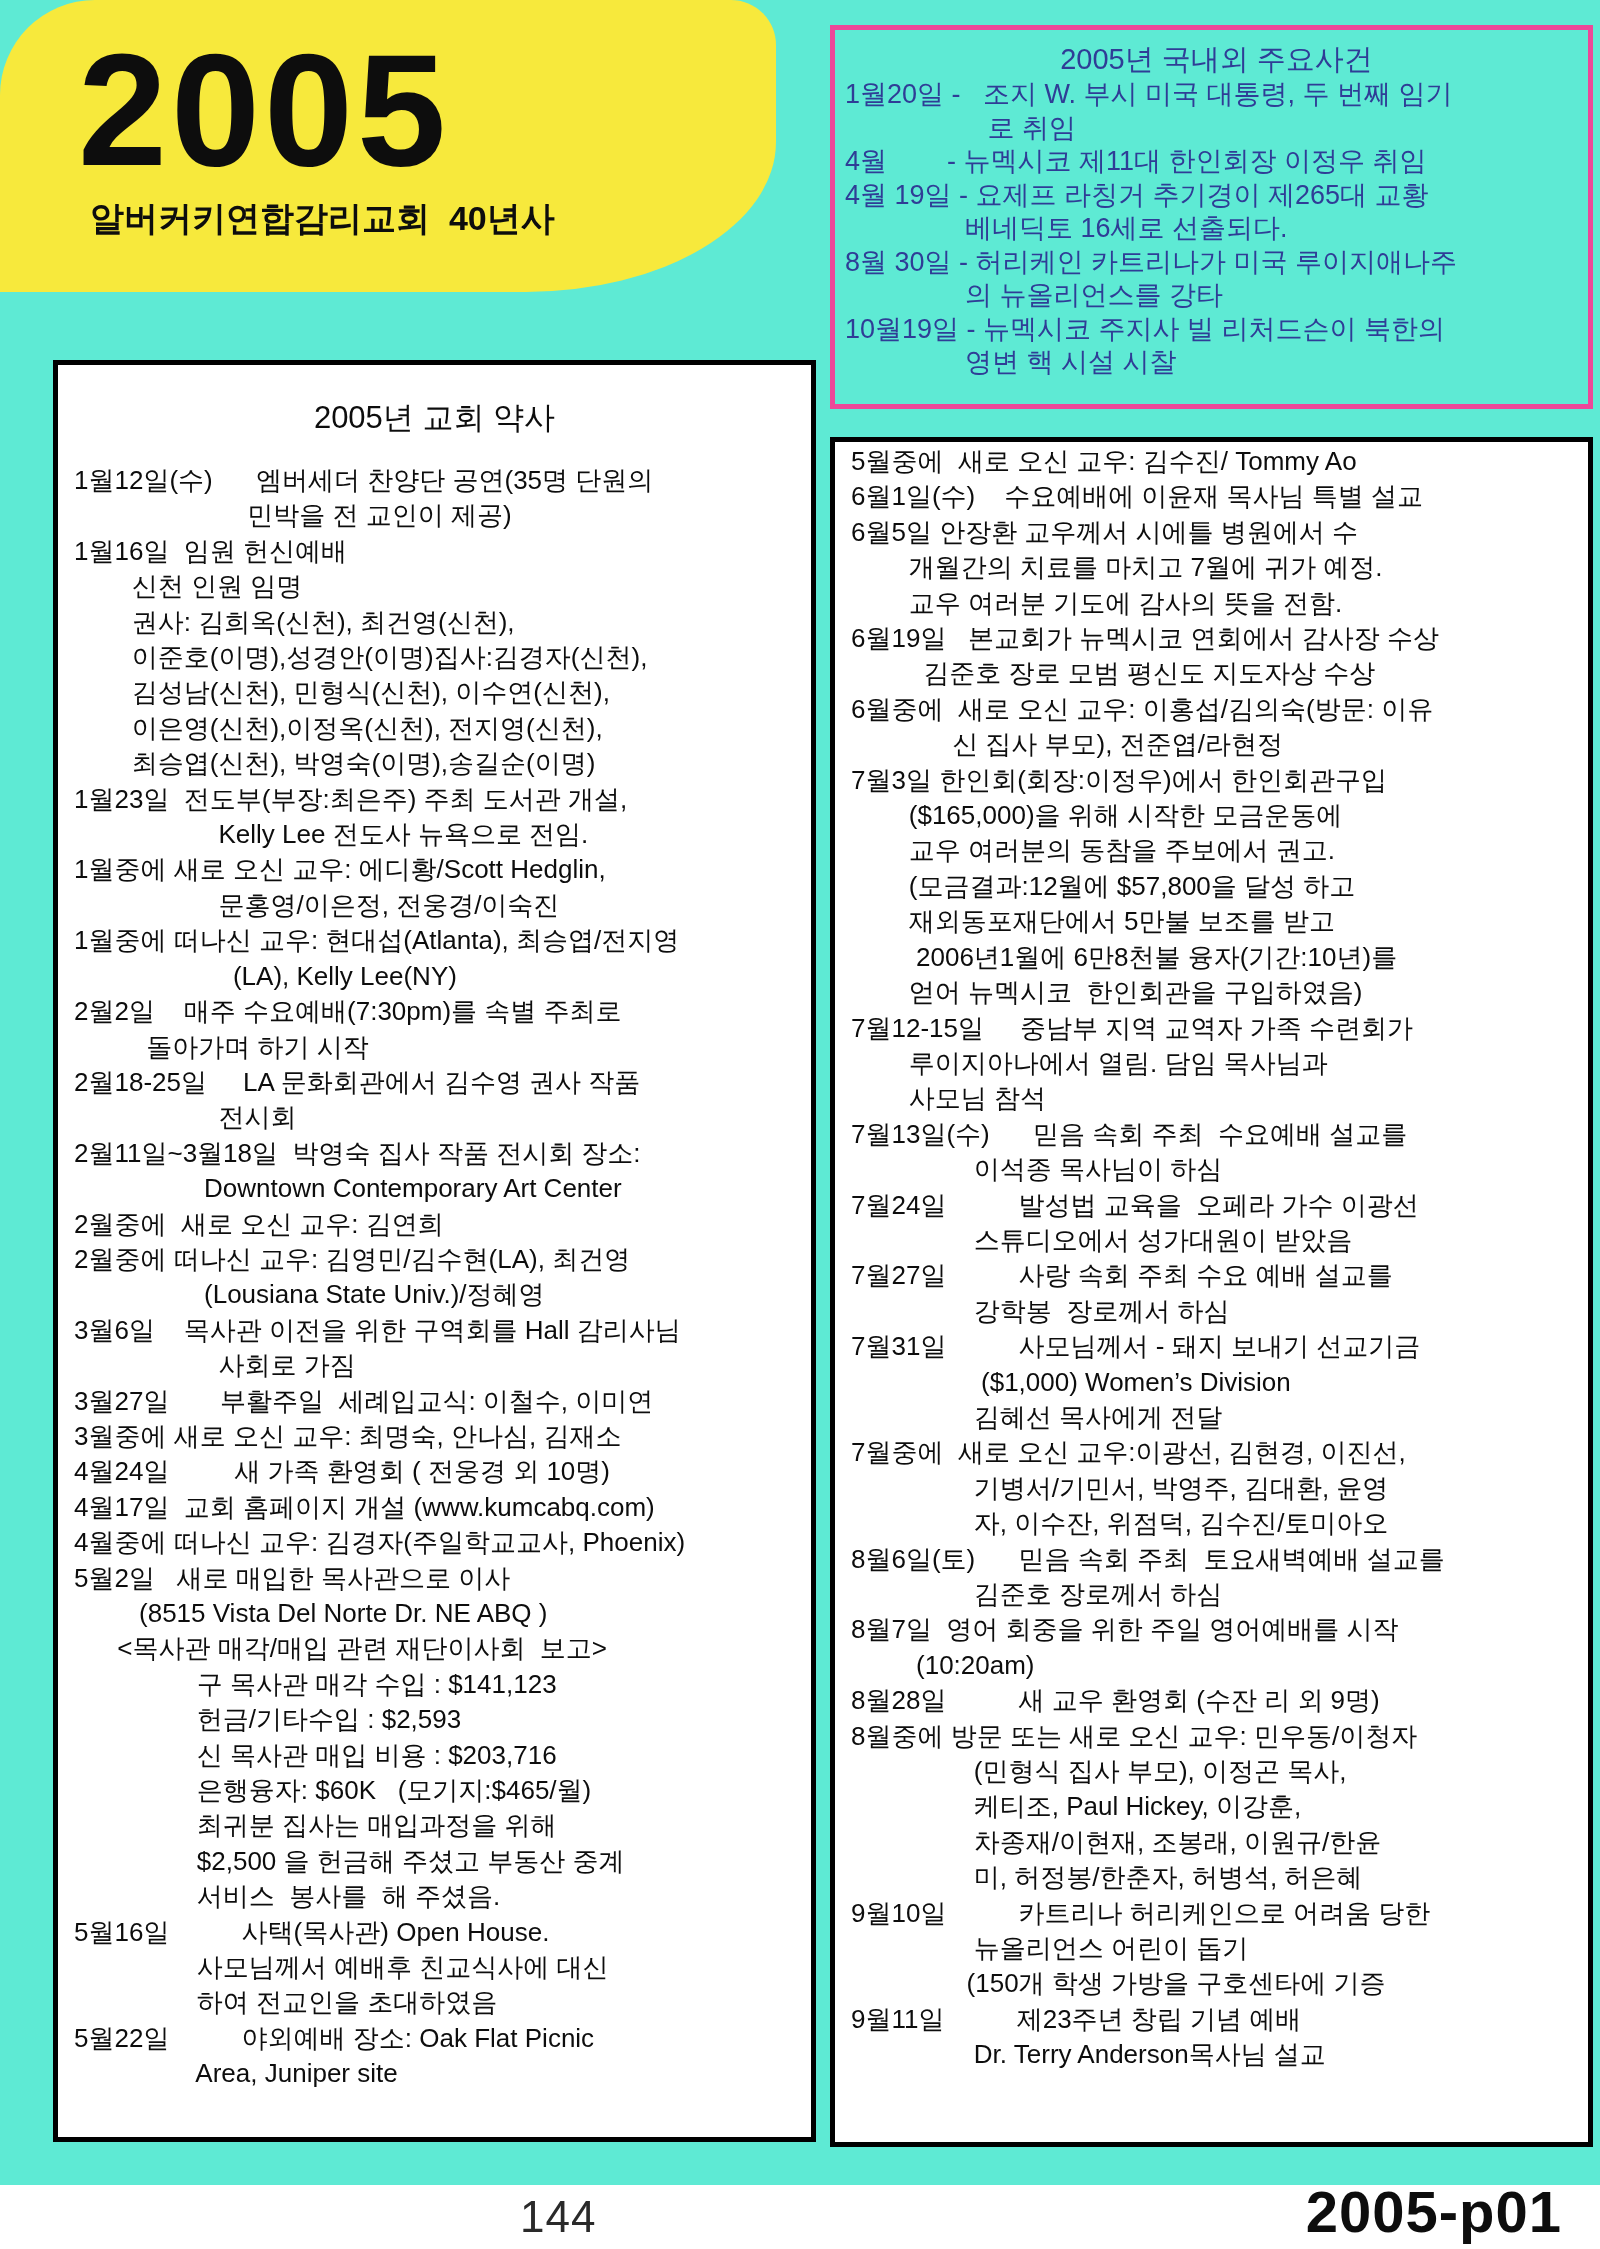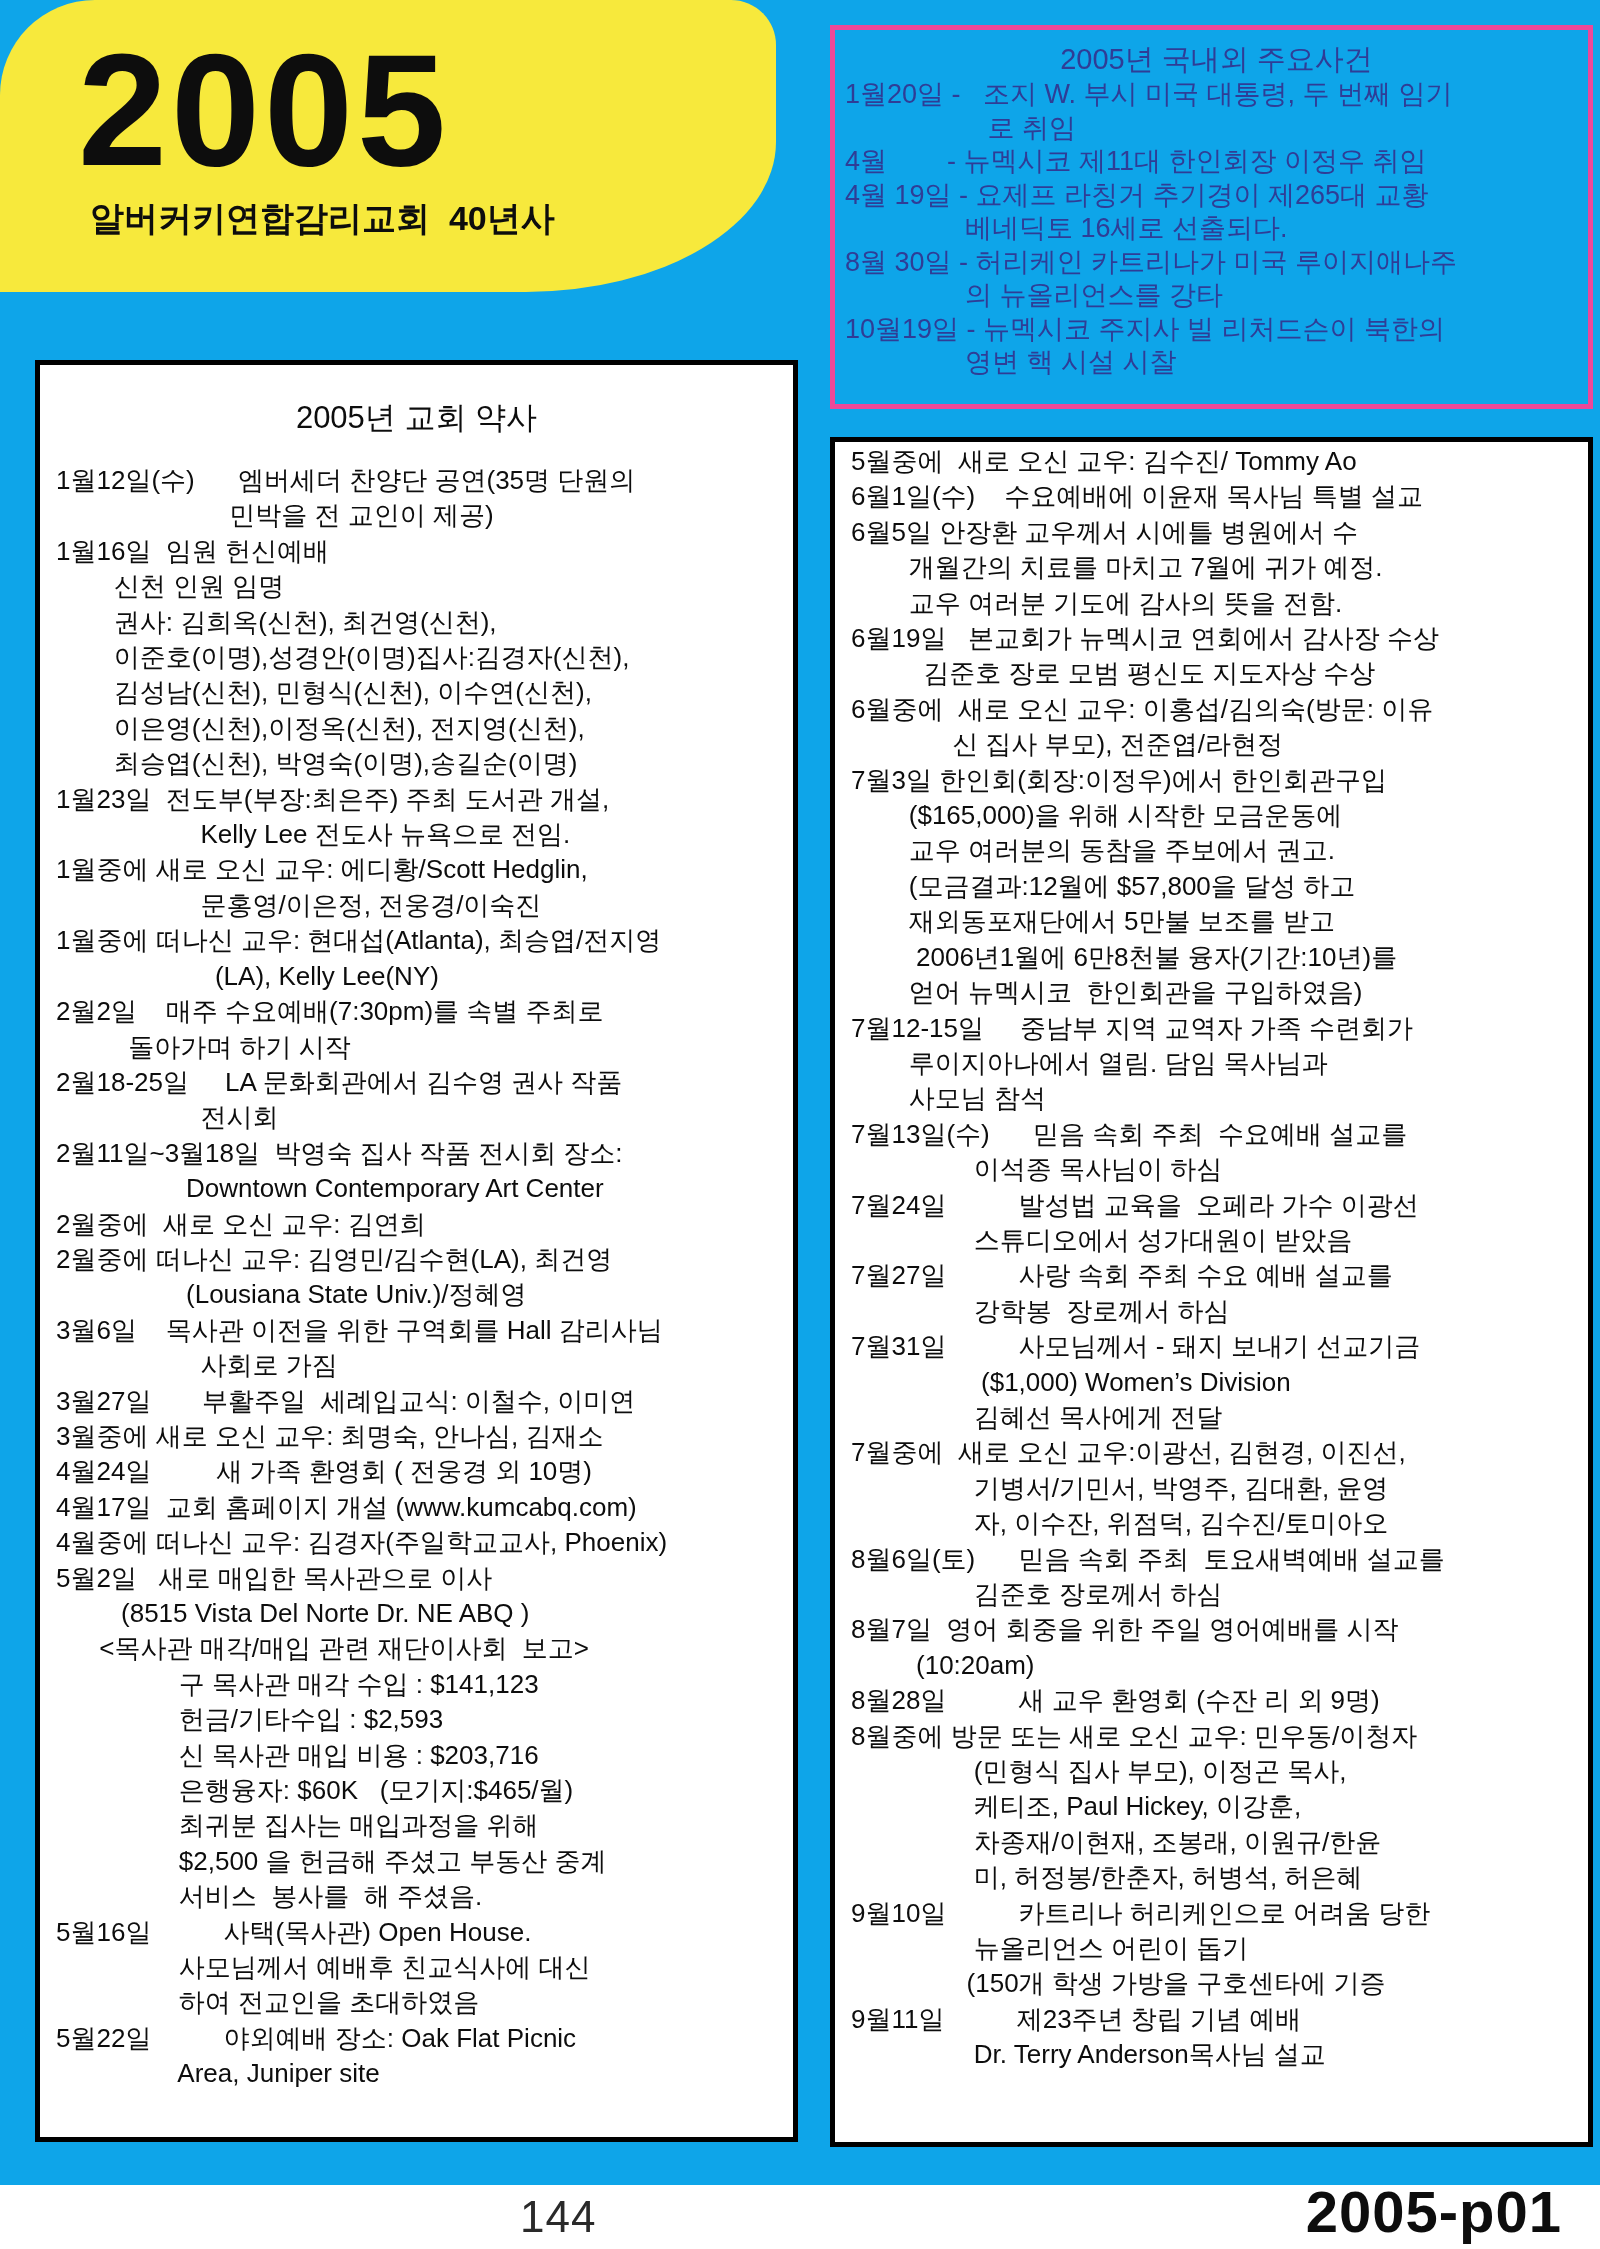--- a/index.html
+++ b/index.html
@@ -1,19 +1,19 @@
 <!DOCTYPE html>
 <html><head>
 <meta charset="utf-8">
 <style>
   html,body{margin:0;padding:0;}
   .page{
     position:relative;
     width:1600px;height:2249px;
-    background:#0ea5e9;
+    background:#5eead4;
     font-family:"Liberation Sans","DejaVu Sans",sans-serif;
     color:#111;
     overflow:hidden;
   }
   
   .year-card{
     position:absolute;left:0;top:0;
     width:776px;height:292px;
     background:#F7E93C;
     border-radius:95px 45px 250px 0 / 95px 45px 150px 0;
@@ -42,21 +42,21 @@
   }
   .ev-line{
     white-space:pre;font-size:27px;line-height:33.5px;
   }
   
   .main-box{
     position:absolute;background:#fff;
     border:5px solid #000;box-sizing:border-box;
     overflow:hidden;
   }
-  .main-box.left{left:35px;top:360px;width:763px;height:1782px;}
+  .main-box.left{left:53px;top:360px;width:763px;height:1782px;}
   .main-box.right{left:830px;top:437px;width:763px;height:1710px;}
   .box-title{
     text-align:center;font-size:31px;margin:32px 0 24px 0;color:#0d0d0d;
   }
   .lines{padding:0 0 0 16px;}
   .main-box.right .lines{padding-top:2px;}
   .line{
     white-space:pre;font-size:26px;line-height:35.4px;color:#0d0d0d;
   }
   

